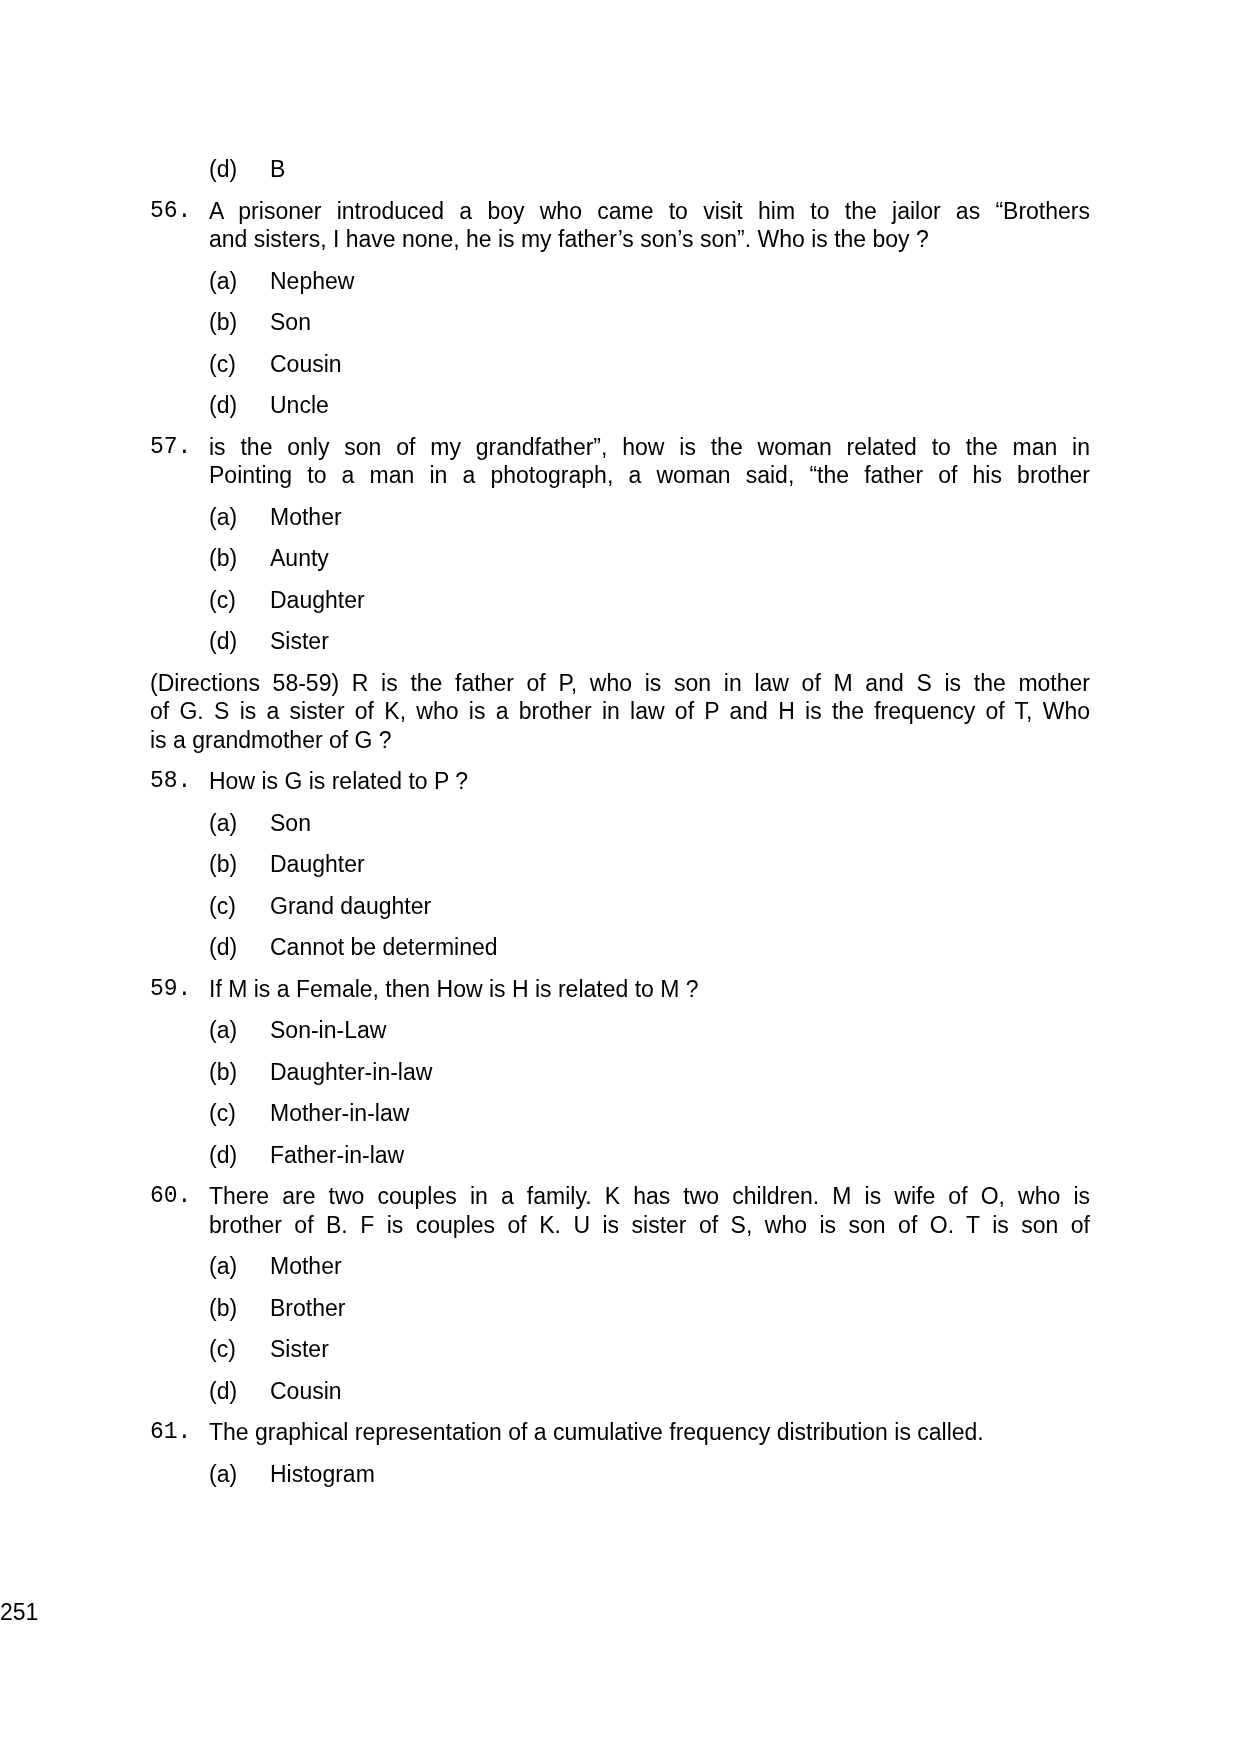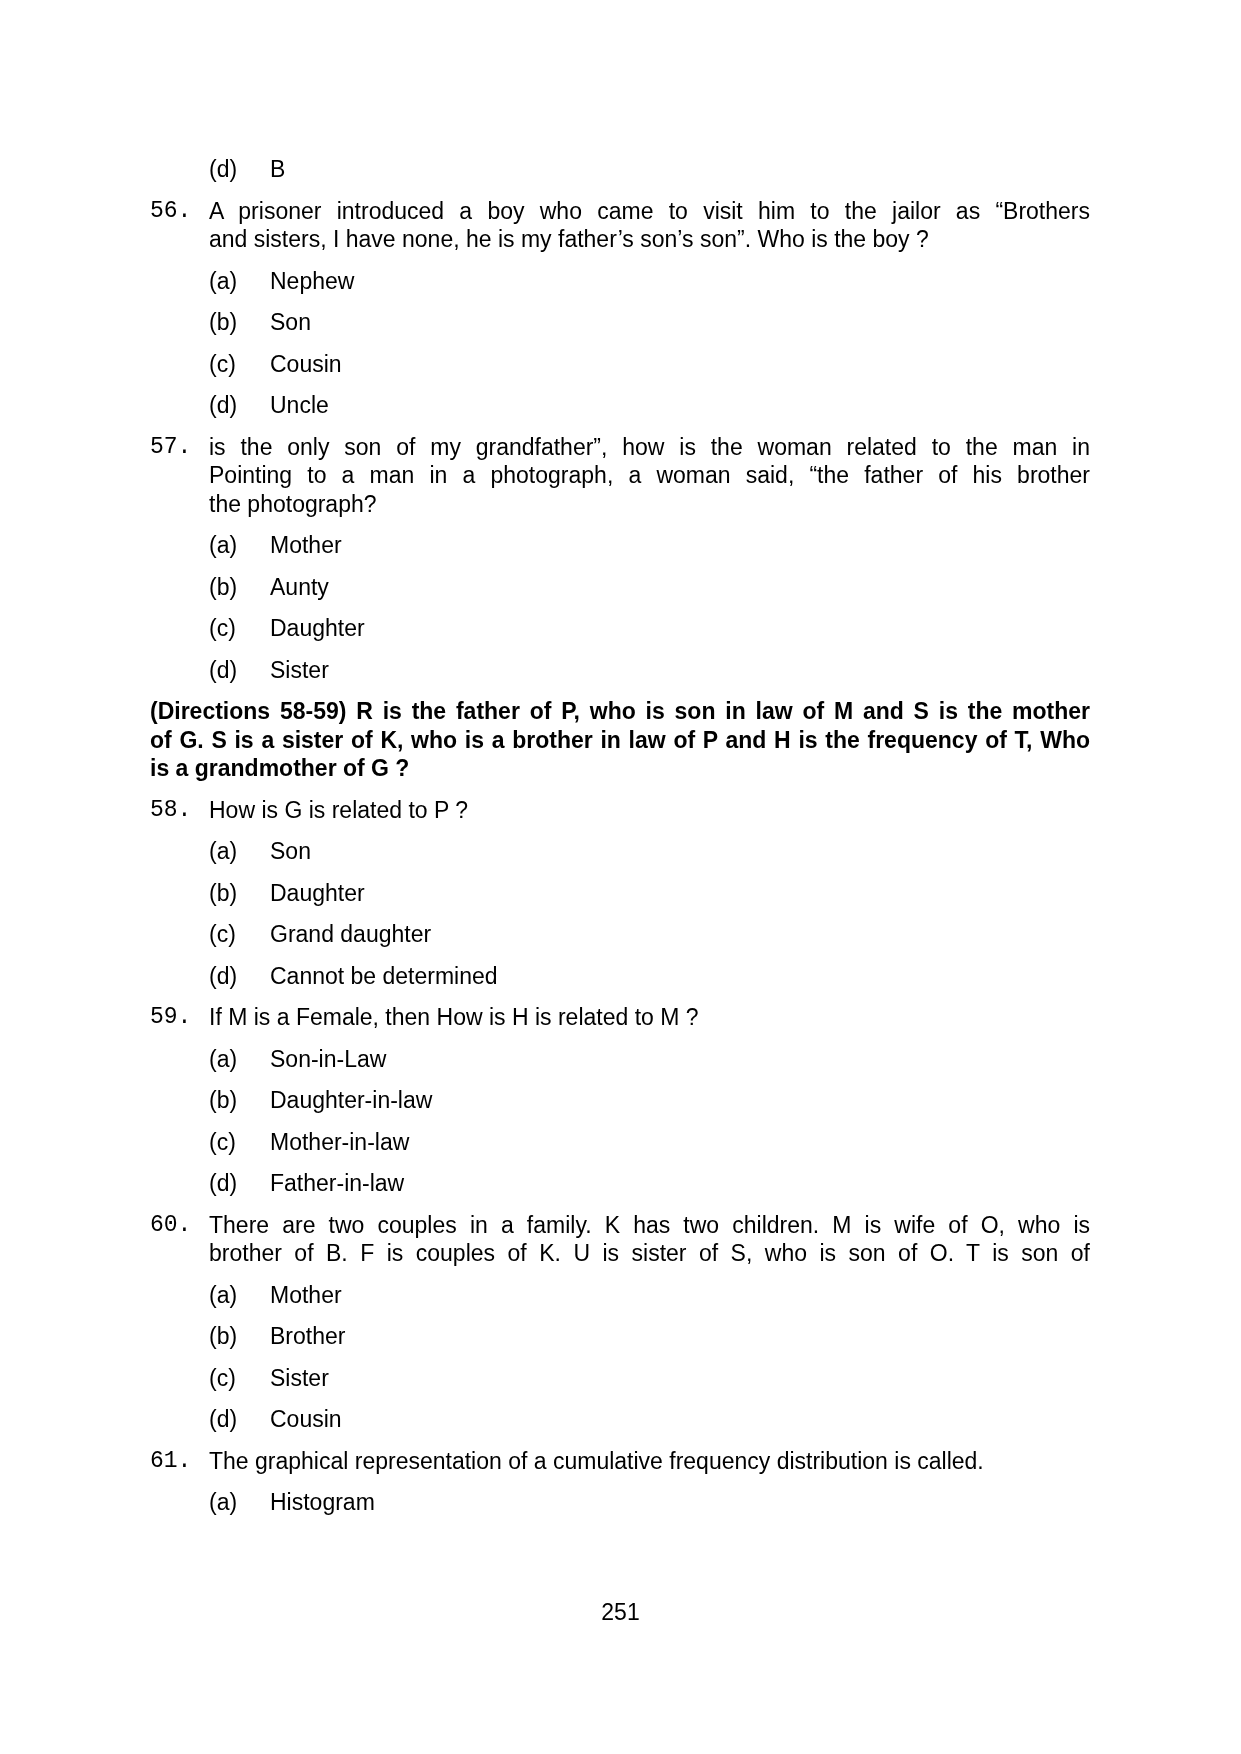--- a/index.html
+++ b/index.html
@@ -45,28 +45,28 @@
     display: flex;
     align-items: flex-start;
     margin-left: 59px;
   }
   .omark {
     width: 61px;
     flex-shrink: 0;
   }
   .olabel { flex: 1 1 auto; }
 
-  .dir-par { width: 100%; font-weight: bold; }
+  .dir-par { width: 100%; }
 
   .page-num {
     position: absolute;
     top: 1598px;
     left: 0;
     width: 1241px;
-    text-align: center;
+    text-align: left;
   }
 </style>
 </head>
 <body>
 
 <div class="page">
   <div class="content">
 
     <div class="opt-row">
       <span class="omark">(d)</span>
@@ -95,21 +95,20 @@
     <div class="opt-row">
       <span class="omark">(d)</span>
       <span class="olabel">Uncle</span>
     </div>
 
     <div class="q-row">
       <span class="qnum">57.</span>
       <span class="qbody">
         <span class="jline" style="display:block">is the only son of my grandfather”, how is the woman related to the man in</span>
         <span class="jline" style="display:block">Pointing to a man in a photograph, a woman said, “the father of his brother</span>
-        <span style="display:block">the photograph?</span>
       </span>
     </div>
     <div class="opt-row">
       <span class="omark">(a)</span>
       <span class="olabel">Mother</span>
     </div>
     <div class="opt-row">
       <span class="omark">(b)</span>
       <span class="olabel">Aunty</span>
     </div>

